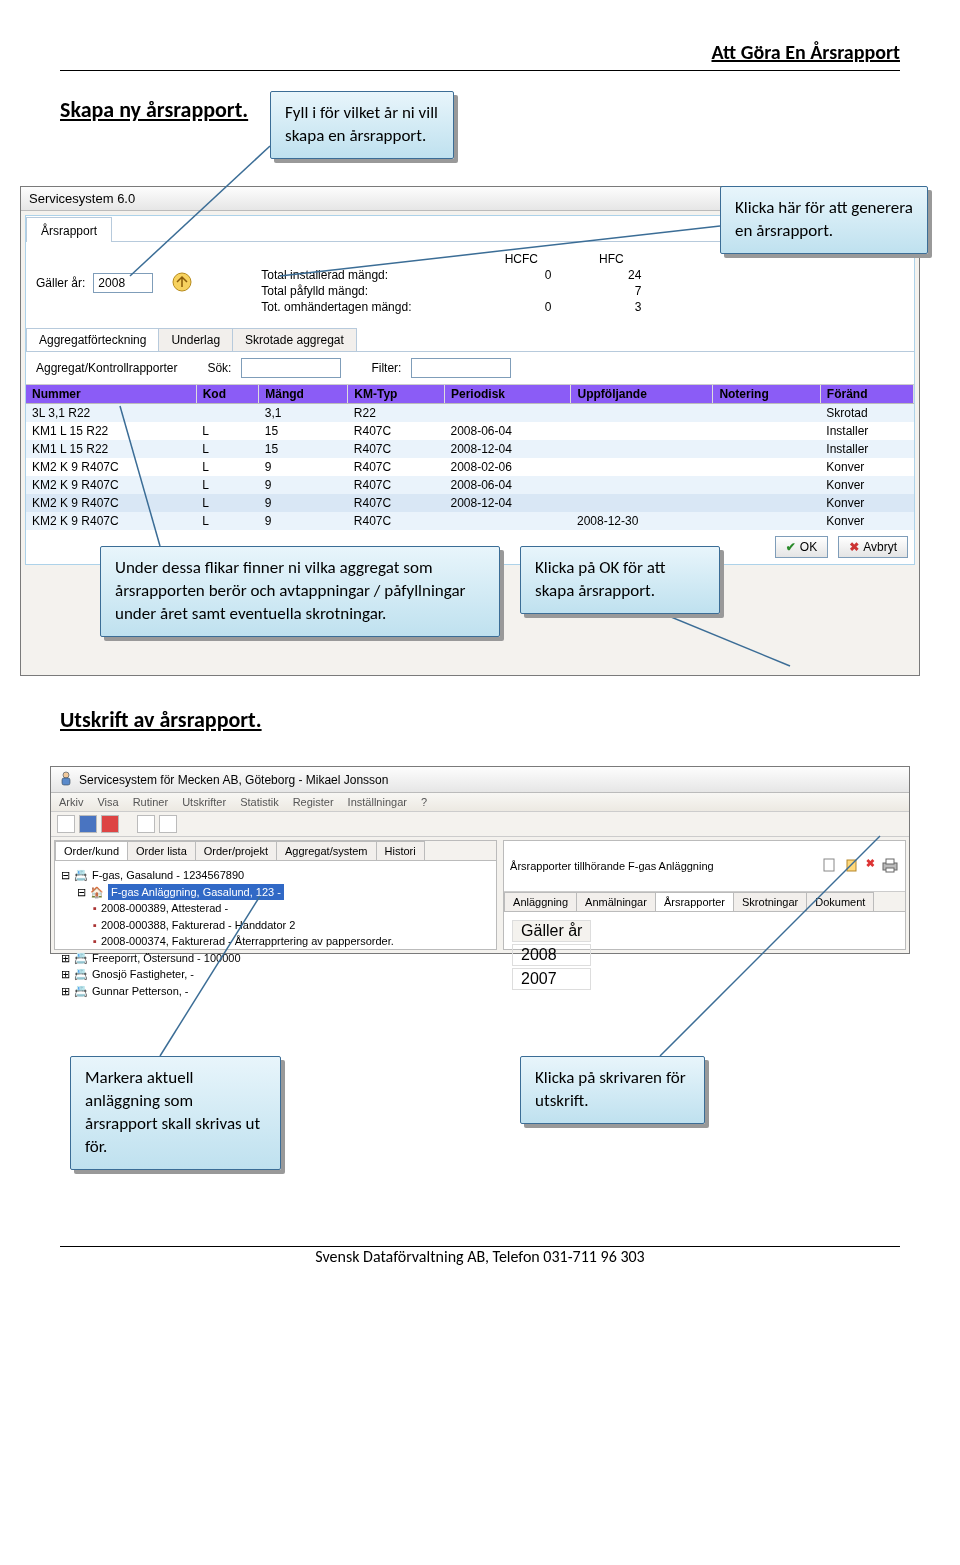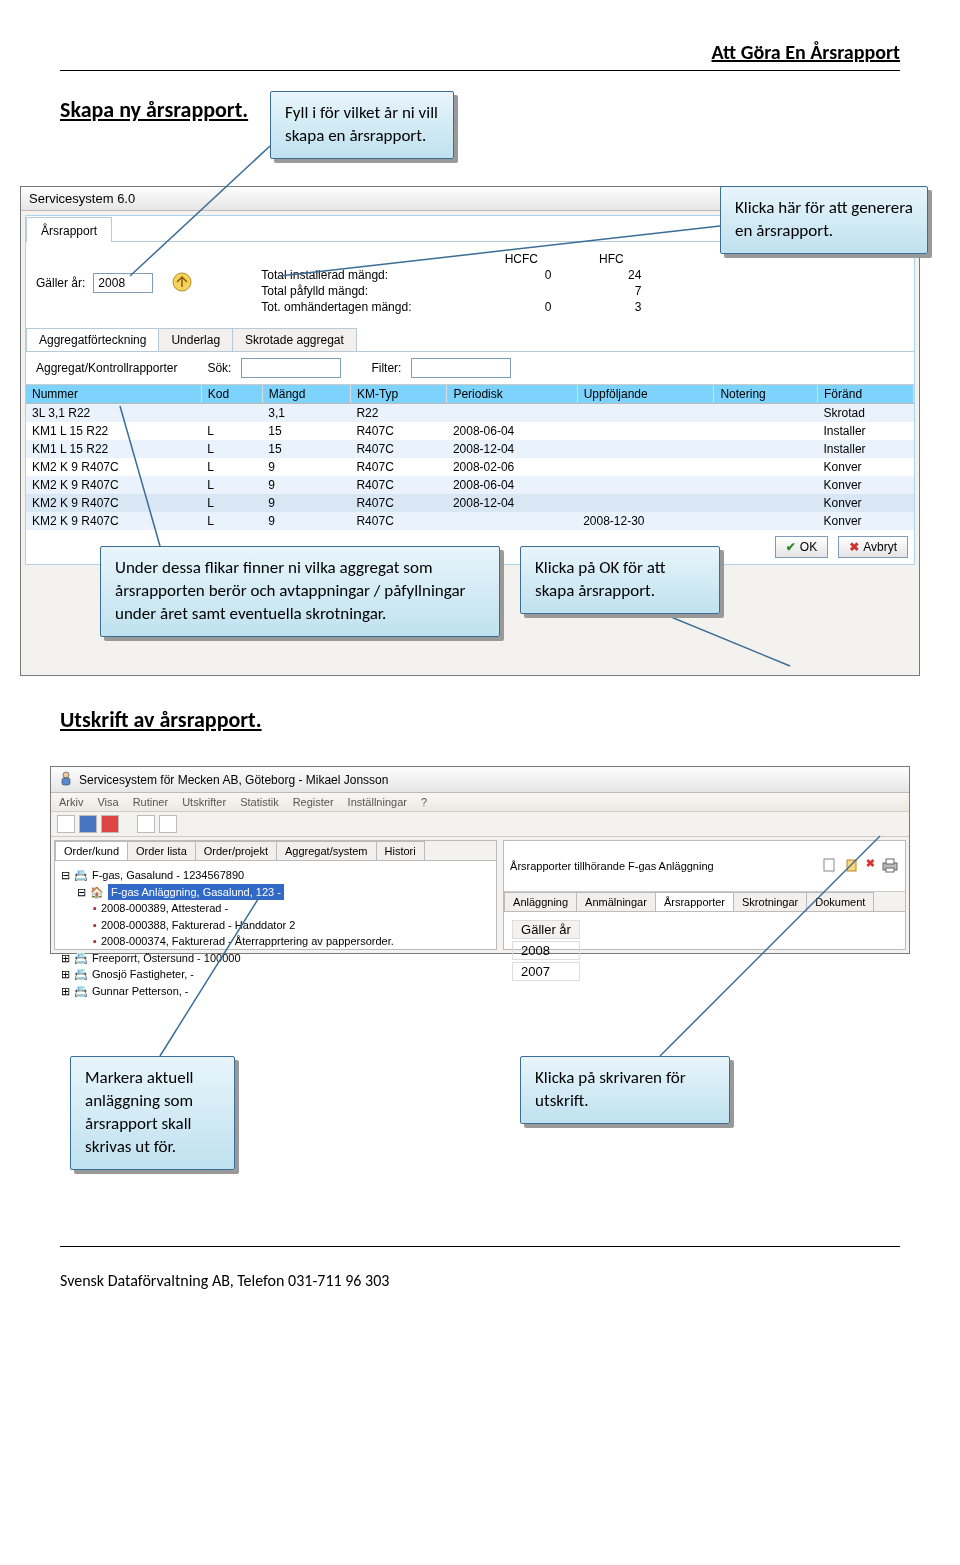--- a/index.html
+++ b/index.html
@@ -98,21 +98,21 @@
     width: 100%;
     border-collapse: collapse;
     font-size: 12px;
   }
   .grid th, .grid td {
     padding: 2px 6px;
     text-align: left;
     white-space: nowrap;
     overflow: hidden;
   }
-  .grid th { background: #7dd3fc; border-bottom: 1px solid #bbb; border-right: 1px solid #ddd; font-weight:normal;margin-left:16px;}
+  .grid th { background: #8b5cf6; border-bottom: 1px solid #bbb; border-right: 1px solid #ddd; font-weight:bold;margin-left:16px;}
   .grid tr.alt { background: #eaf3fb; }
   .grid tr.sel { background: #d9e7f5; }
   .action-row { display:flex; justify-content:flex-end; gap:10px; padding:6px; }
   .btn {
     display:inline-flex; align-items:center; gap:4px;
     border:1px solid #7f9db9; background:linear-gradient(#fff,#e4e4e4);
     padding:3px 10px; font-size:12px;
   }
   .btn-ok::before { content:"✔"; color:#2a8a2a; font-weight:bold; }
   .btn-cancel::before { content:"✖"; color:#c33; font-weight:bold; }
@@ -140,26 +140,26 @@
   .pane-tabs { display:flex; border-bottom:1px solid #bbb; background:#f4f2ee; font-size:11px;}
   .pane-tab { padding:3px 8px; border:1px solid #bbb; border-bottom:none; background:#fff; margin-right:-1px; white-space:nowrap; overflow:hidden; text-overflow:ellipsis;}
   .pane-tab.inactive { background:#f2efec; }
   .tree { padding:6px; font-size:11px; line-height:1.5;}
   .tree-item { display:flex; align-items:center; gap:4px; }
   .tree-indent-1 { padding-left:16px; }
   .tree-indent-2 { padding-left:32px; }
   .tree-sel { background:#3169c6; color:#fff; padding:0 3px;}
   .r-header { display:flex; justify-content:space-between; align-items:center; padding:16px 6px; border-bottom:1px solid #ccc; font-size:11px;}
   .r-icons { display:flex; gap:6px;}
-  .mini-grid { font-size:13px; }
+  .mini-grid { font-size:16px; }
   .mini-grid th, .mini-grid td { border:1px solid #ddd; padding:1px 8px; }
   .mini-grid th { background:#f4f2ee; text-align:left; font-weight:normal;}
   .footer {
-    border-top:1.5px solid #000; margin-top:30px; padding-top:24px;
-    display:flex; justify-content:flex-start; font-size:16px;
+    border-top:1.5px solid #000; margin-top:30px; padding-top:0;
+    display:flex; justify-content:center; font-size:16px;
   }
 </style>
 </head>
 <body>
 
 <div class="page">
 
   <div class="header">
     <span class="header-left">Att Göra En Årsrapport</span>
   </div>
@@ -440,22 +440,22 @@
                 <tr>
                     <td>2007</td>
                   </tr>
               </tbody>
             </table>
           </div>
         </div>
       </div>
     </div>
 
-    <div class="callout" style="left:10px; top:350px; width:165px;">Markera aktuell anläggning som årsrapport skall skrivas ut för.</div>
-    <div class="callout" style="left:460px; top:350px; width:210px;">Klicka på skrivaren för utskrift.</div>
+    <div class="callout" style="left:10px; top:350px; width:211px;">Markera aktuell anläggning som årsrapport skall skrivas ut för.</div>
+    <div class="callout" style="left:460px; top:350px; width:185px;">Klicka på skrivaren för utskrift.</div>
 
     <svg class="line" style="left:0;top:0;" width="900" height="500">
       <line x1="100" y1="350" x2="200" y2="190" stroke="#3b6d96" stroke-width="1.5"></line>
       <line x1="600" y1="350" x2="820" y2="130" stroke="#3b6d96" stroke-width="1.5"></line>
     </svg>
   </div>
 
   <div class="footer">
     <span></span>
     <span>Svensk Dataförvaltning AB, Telefon 031-711 96 30</span>

